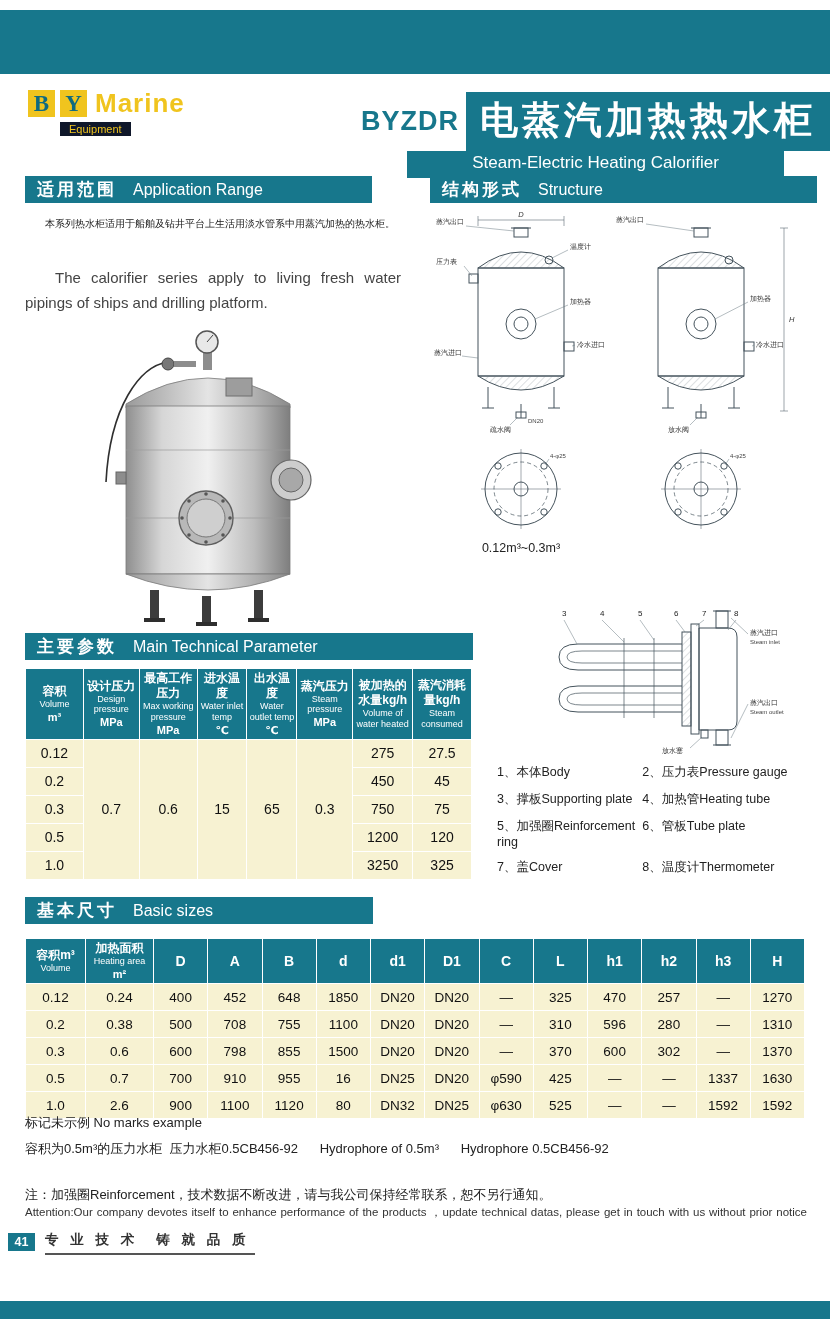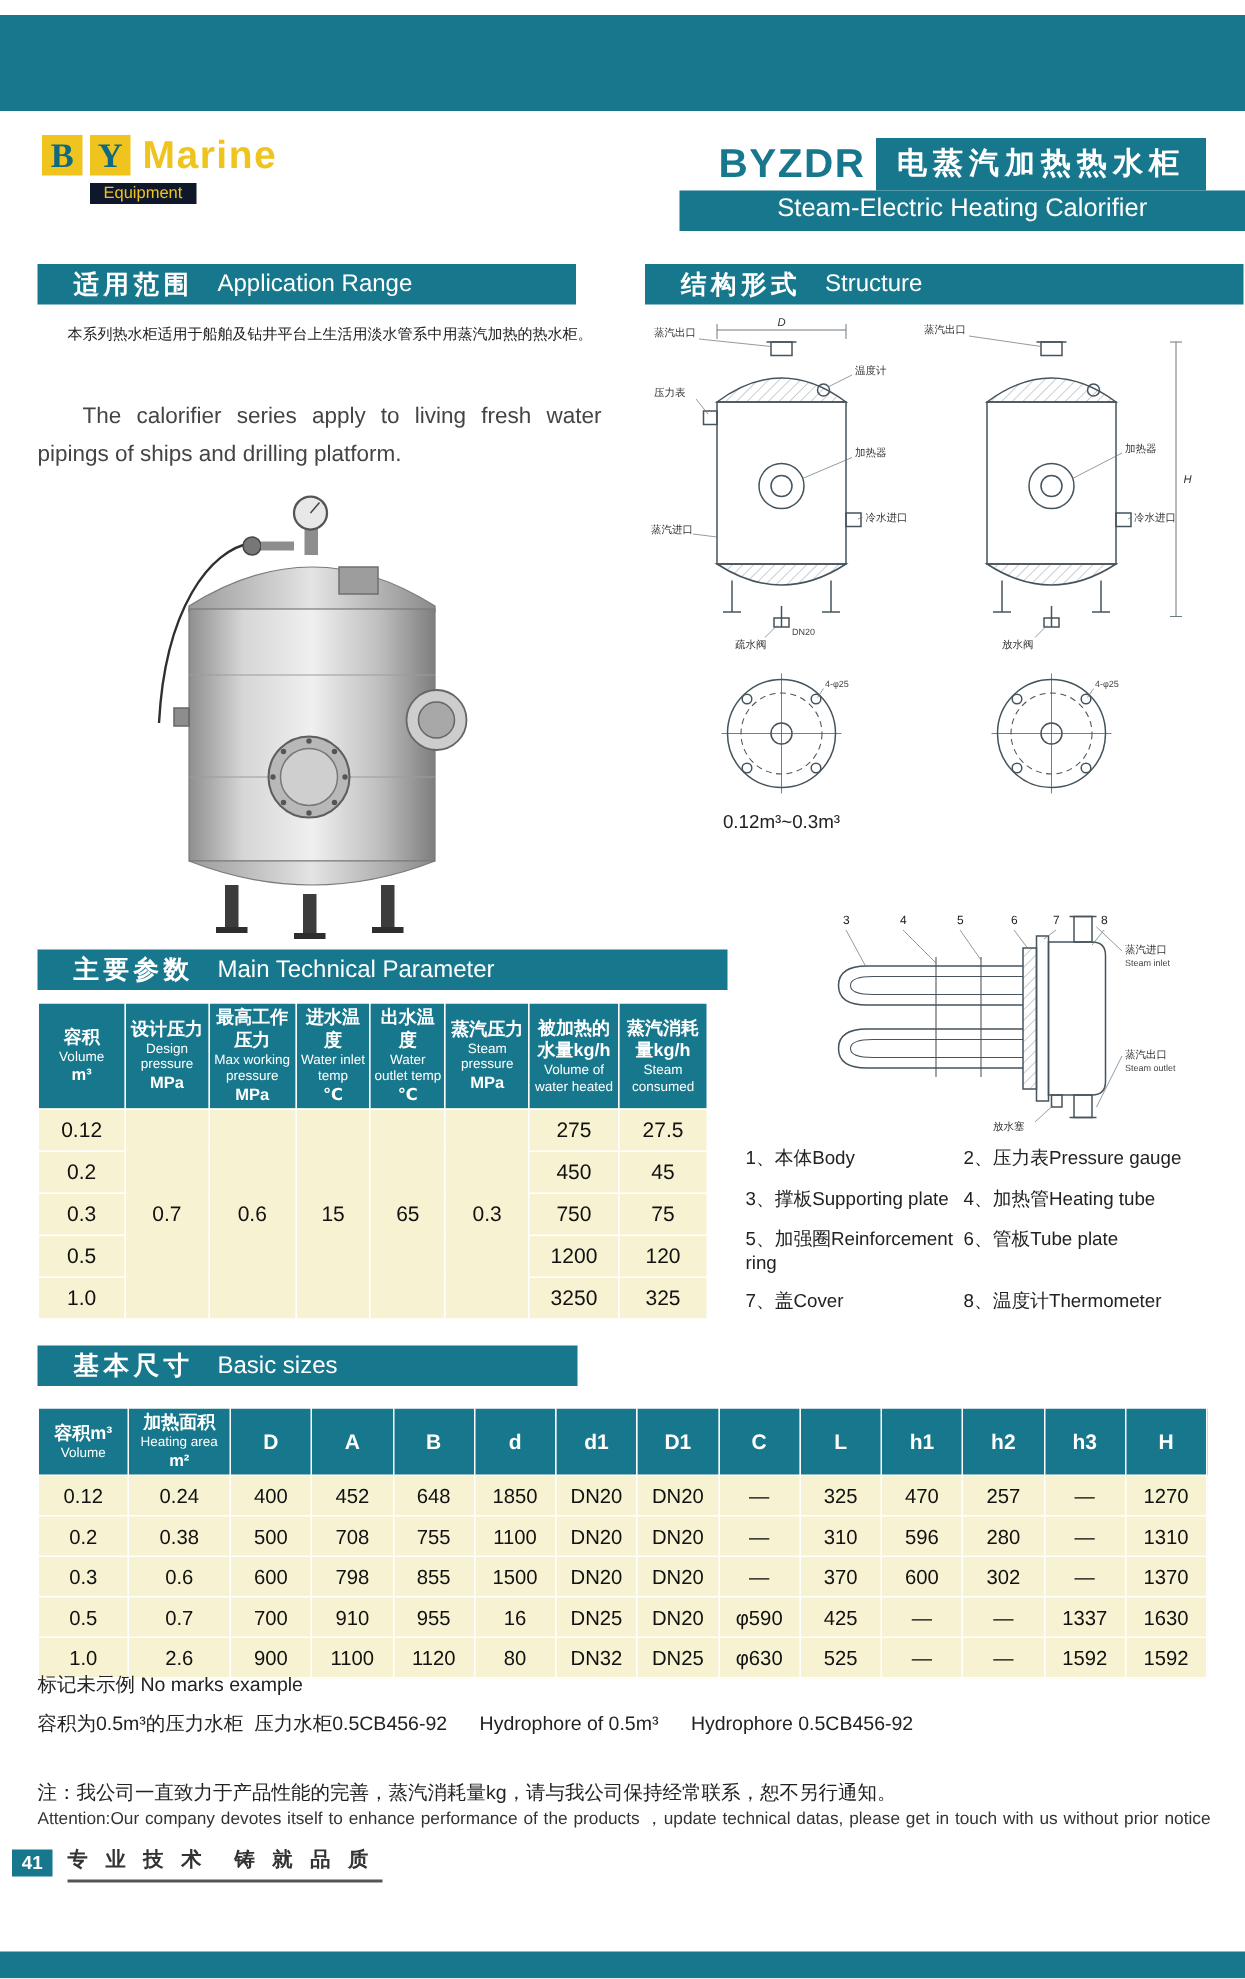--- a/index.html
+++ b/index.html
@@ -16,25 +16,25 @@
             font-family:"Liberation Serif",serif;font-weight:bold;font-size:23px;
             display:flex;align-items:center;justify-content:center}
   .logo-marine{color:#f0c41e;font-weight:bold;font-size:26px;letter-spacing:1px;margin-left:3px}
   .logo-equip{margin-left:32px;margin-top:2px;background:#0f172a;color:#f0c41e;
               font-size:11px;padding:1px 9px;display:inline-block}
 
   
   .titleblock{position:absolute;right:0;top:92px;display:flex;flex-direction:column;align-items:center}
   .title-row{display:flex;align-items:center}
   .model{color:#17778c;font-size:27px;font-weight:bold;letter-spacing:1px;margin-right:7px}
-  .title-cn{background:#17778c;color:#fff;font-size:20px;font-weight:bold;letter-spacing:4px;padding:3px 14px 5px}
+  .title-cn{background:#17778c;color:#fff;font-size:38px;font-weight:bold;letter-spacing:4px;padding:3px 14px 5px}
   .title-en{background:#17778c;color:#fff;font-size:17px;padding:2px 0 5px;width:377px;text-align:center}
 
   
-  .sec-bar{position:absolute;height:27px;background:#17778c;color:#fff;display:flex;align-items:center;padding-left:24px}
+  .sec-bar{position:absolute;height:27px;background:#17778c;color:#fff;display:flex;align-items:center;padding-left:12px}
   .sec-cn{font-size:17px;font-weight:bold;letter-spacing:3px;margin-right:16px}
   .sec-en{font-size:16px}
   #bar-app{left:25px;top:176px;width:335px}
   #bar-structure{left:430px;top:176px;width:375px}
   #bar-param{left:25px;top:633px;width:436px}
   #bar-sizes{left:25px;top:897px;width:336px}
 
   .para{position:absolute;left:25px;width:376px}
   #para-cn{top:211px;font-size:10px;line-height:26px;text-indent:2em;color:#222}
   #para-en{top:265px;font-size:15px;line-height:25px;text-indent:2em;text-align:justify;color:#444}
@@ -545,21 +545,21 @@
           <td>—</td>
           <td>—</td>
           <td>1592</td>
           <td>1592</td>
         </tr>
       </tbody>
   </table>
 
   <div class="note" id="note-mark">标记未示例 No marks example</div>
   <div class="note" id="note-example">容积为0.5m³的压力水柜  压力水柜0.5CB456-92      Hydrophore of 0.5m³      Hydrophore 0.5CB456-92</div>
-  <div id="attn-cn">注：我公司一直致力于产品性能的完善，蒸汽消耗量kg，请与我公司保持经常联系，恕不另行通知。</div>
+  <div id="attn-cn">注：加强圈Reinforcement，技术数据不断改进，请与我公司保持经常联系，恕不另行通知。</div>
   <div id="attn-en">Attention:Our company devotes itself to enhance performance of the products ，update technical datas, please get in touch with us without prior notice</div>
 
   <div class="page-badge">41</div>
   <div class="slogan">
     <span>专 业 技 术</span>
     <span>铸 就 品 质</span>
   </div>
   <div class="bottombar teal"></div>
 
 </div>

